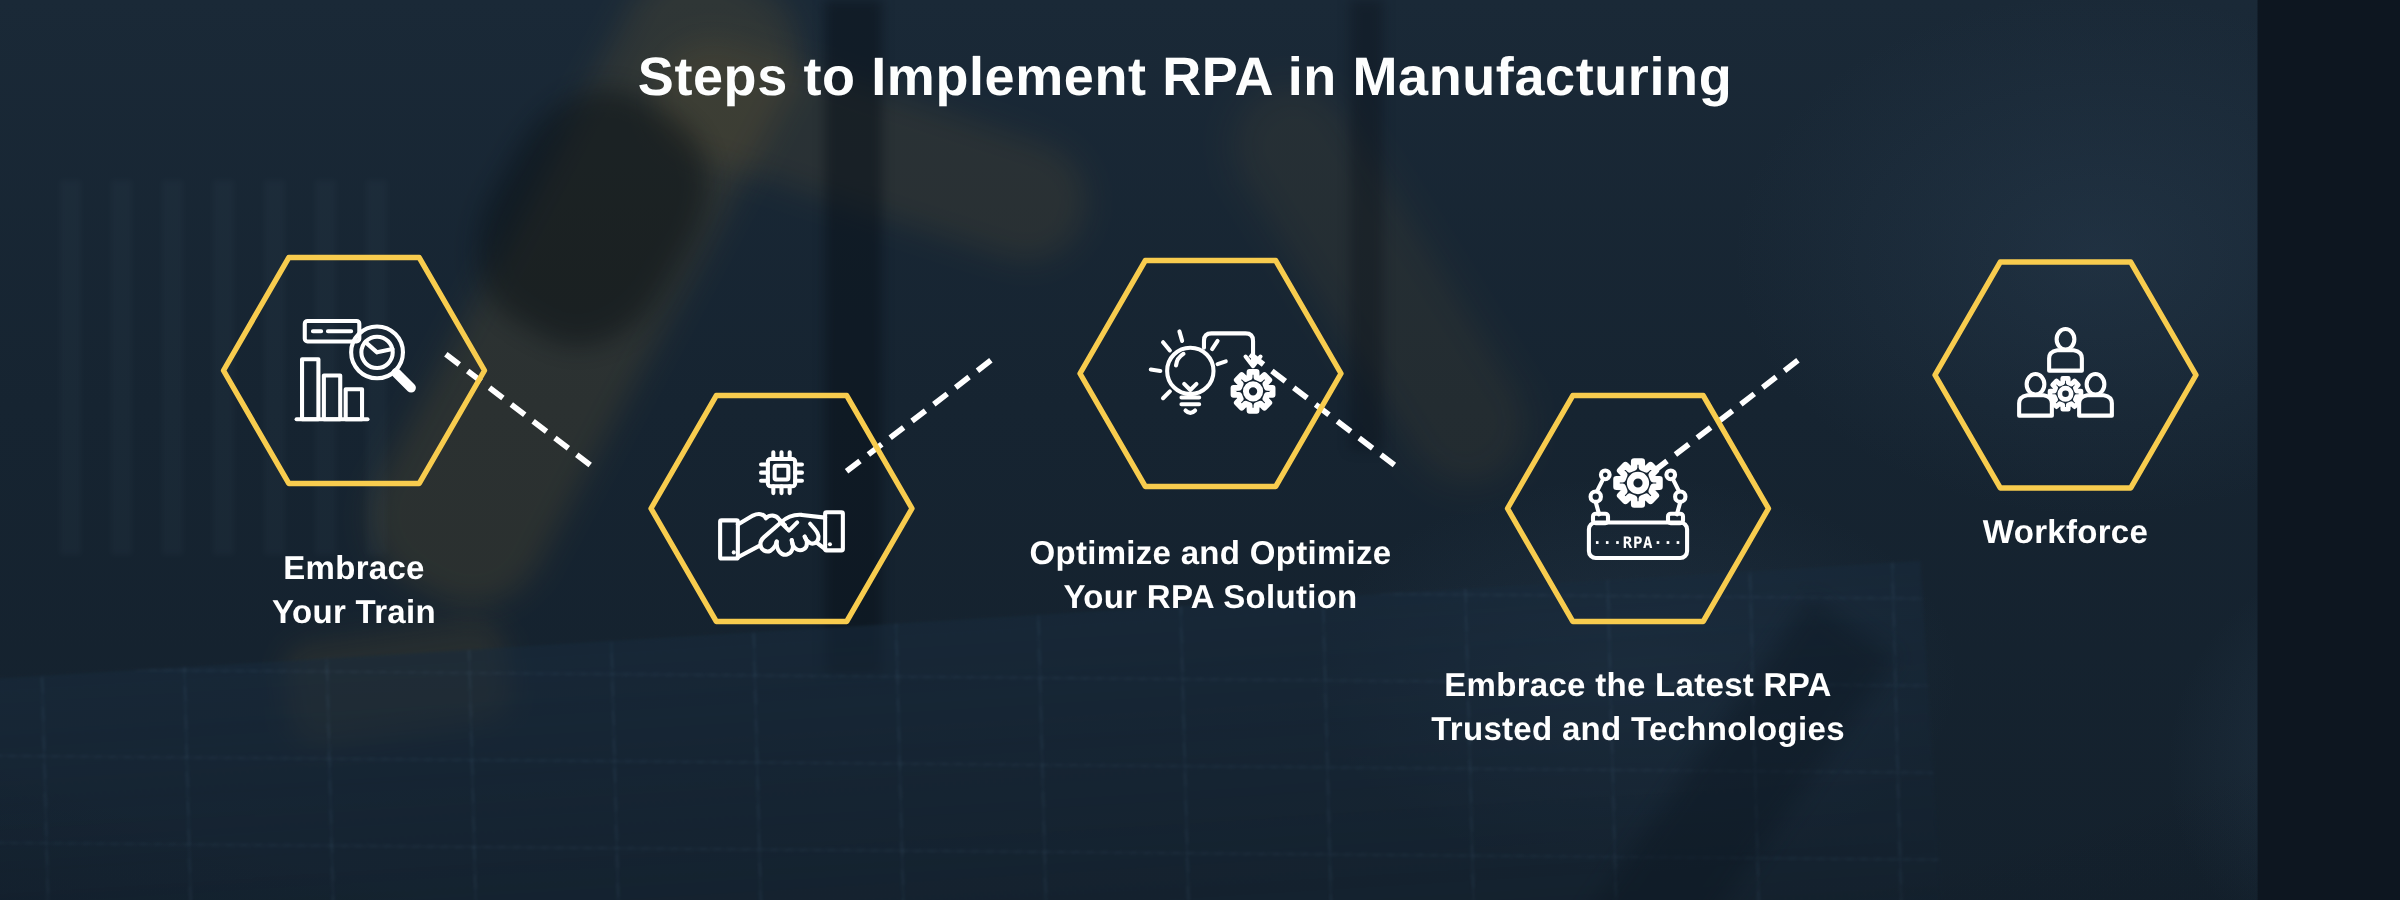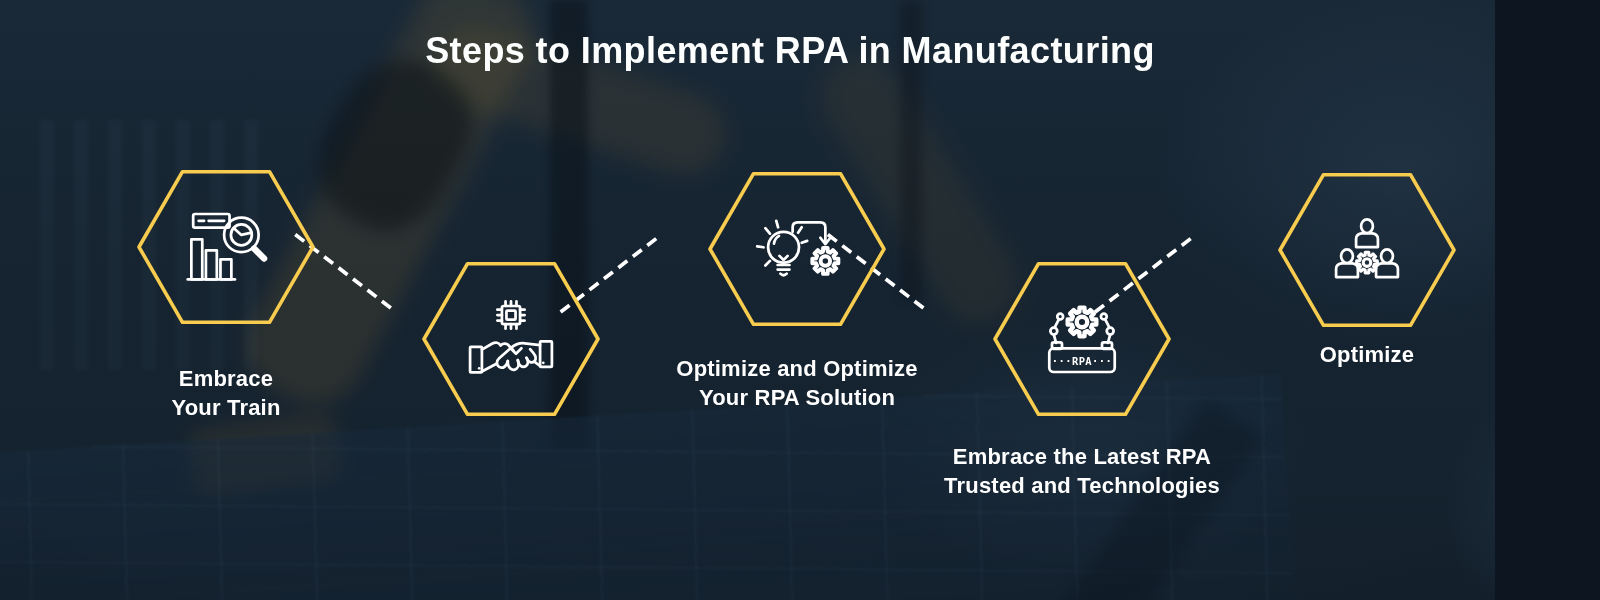--- a/index.html
+++ b/index.html
@@ -1,19 +1,20 @@
 <!DOCTYPE html>
 <html><head>
 <meta charset="utf-8">
 <style>
   html,body{margin:0;padding:0;background:#0d1620;}
   .canvas{
     position:relative;width:1495px;height:600px;overflow:hidden;
     background:linear-gradient(180deg,#1a2937 0%,#162431 45%,#14212d 100%);
     font-family:"Liberation Sans",sans-serif;
+    padding-left:10px;
   }
   
   .bg{position:absolute;inset:0;pointer-events:none;}
   .bg div{position:absolute;}
   .bg-blob-right{left:1050px;top:-80px;width:700px;height:500px;
     background:radial-gradient(closest-side,rgba(70,100,130,0.18),transparent 70%);}
   .bg-blob-midright{left:780px;top:260px;width:620px;height:380px;
     background:radial-gradient(closest-side,rgba(80,115,150,0.14),transparent 70%);}
   .bg-floor-light{left:1380px;top:300px;width:460px;height:420px;
     background:radial-gradient(closest-side,rgba(90,130,165,0.20),transparent 72%);}
@@ -209,17 +210,17 @@
     <svg class="hex" style="left:1277px;top:172px" width="180" height="156" viewBox="0 0 180 156">
       <polygon points="177,78 133.5,2.7 46.5,2.7 3,78 46.5,153.3 133.5,153.3"></polygon>
     </svg>
     <svg class="icon" style="left:1317px;top:208px" width="100" height="100" viewBox="0 0 110 110">
       <use href="#person" transform="translate(55,31)"></use>
       <use href="#person" transform="translate(33,64)"></use>
       <use href="#person" transform="translate(77,64)"></use>
       <use href="#gear8" transform="translate(55,60) scale(1.15)" stroke-width="2.6"></use>
     </svg>
     <div class="label" style="left:1197px;top:340px">
-      <div>Optimize</div>
+      <div>Workforce</div>
     </div>
   </div>
 
 </div>
 
 </body></html>

